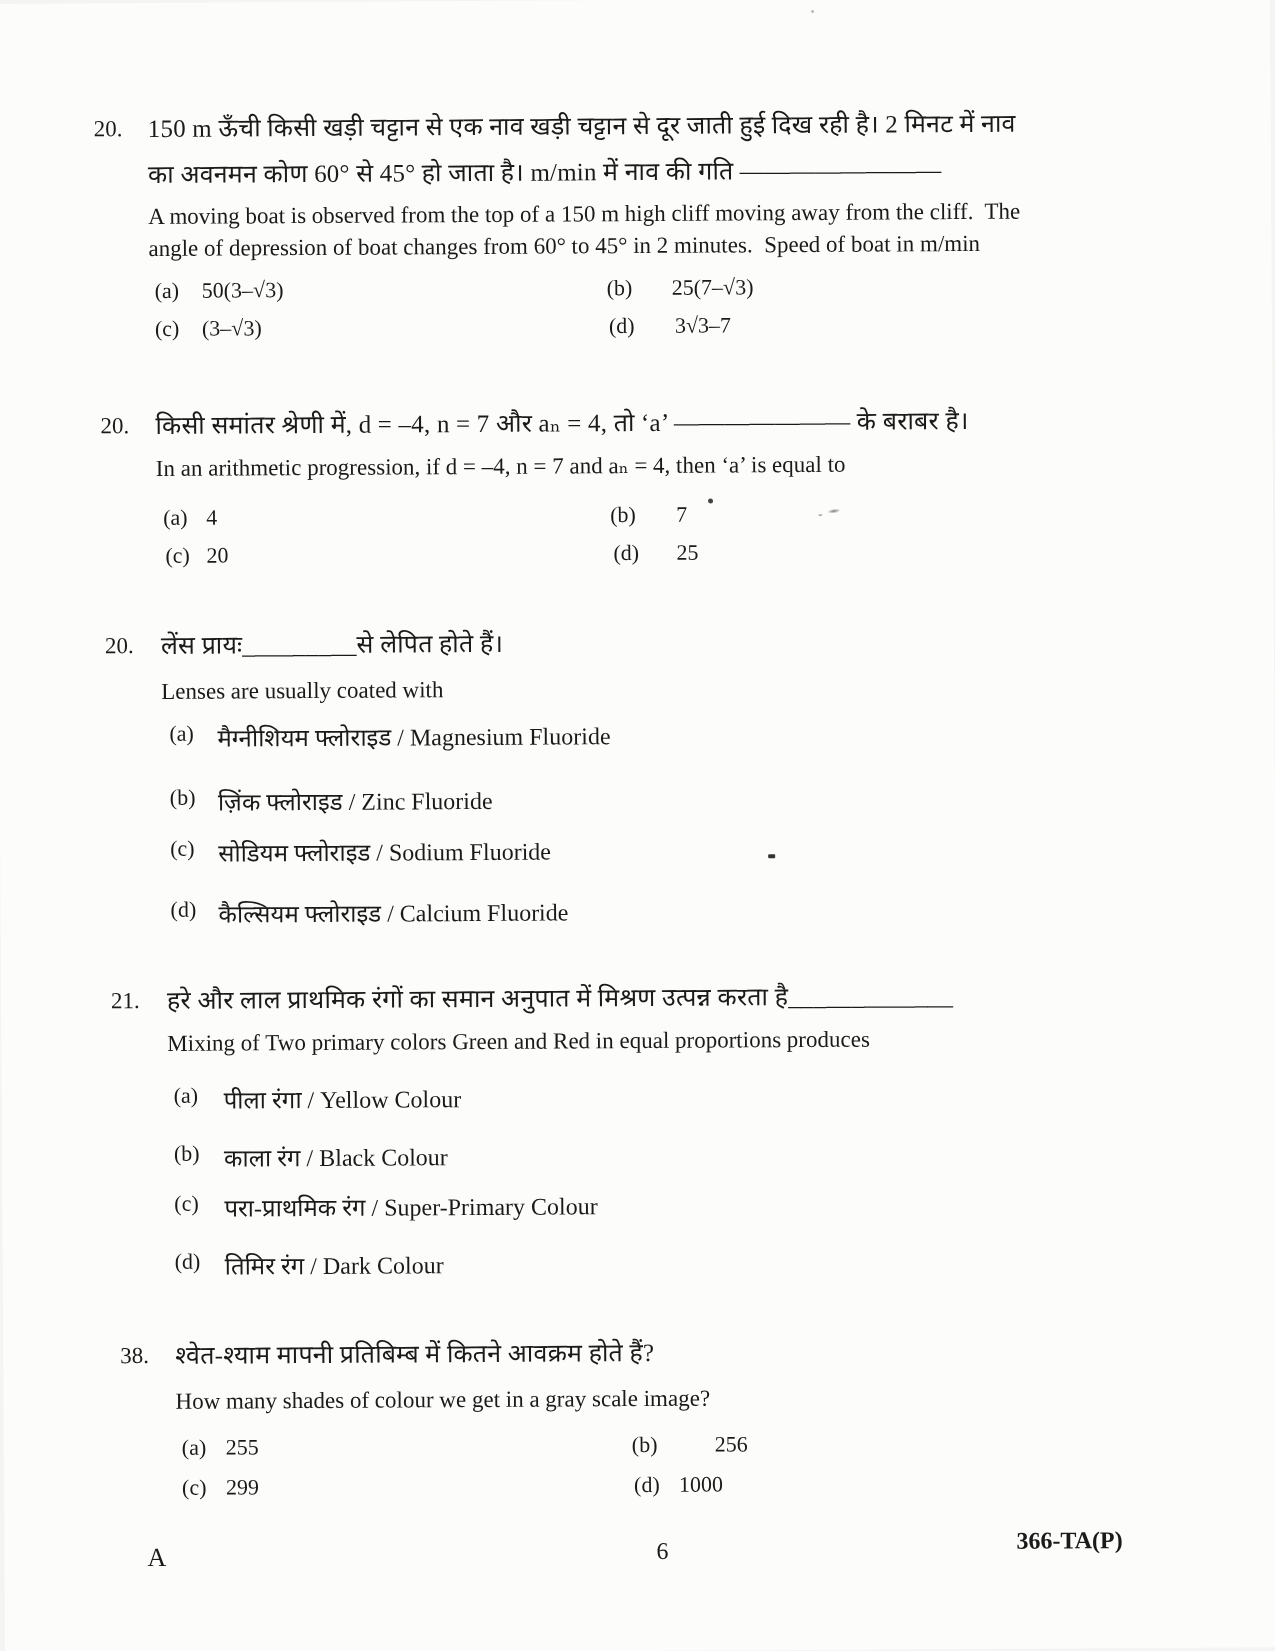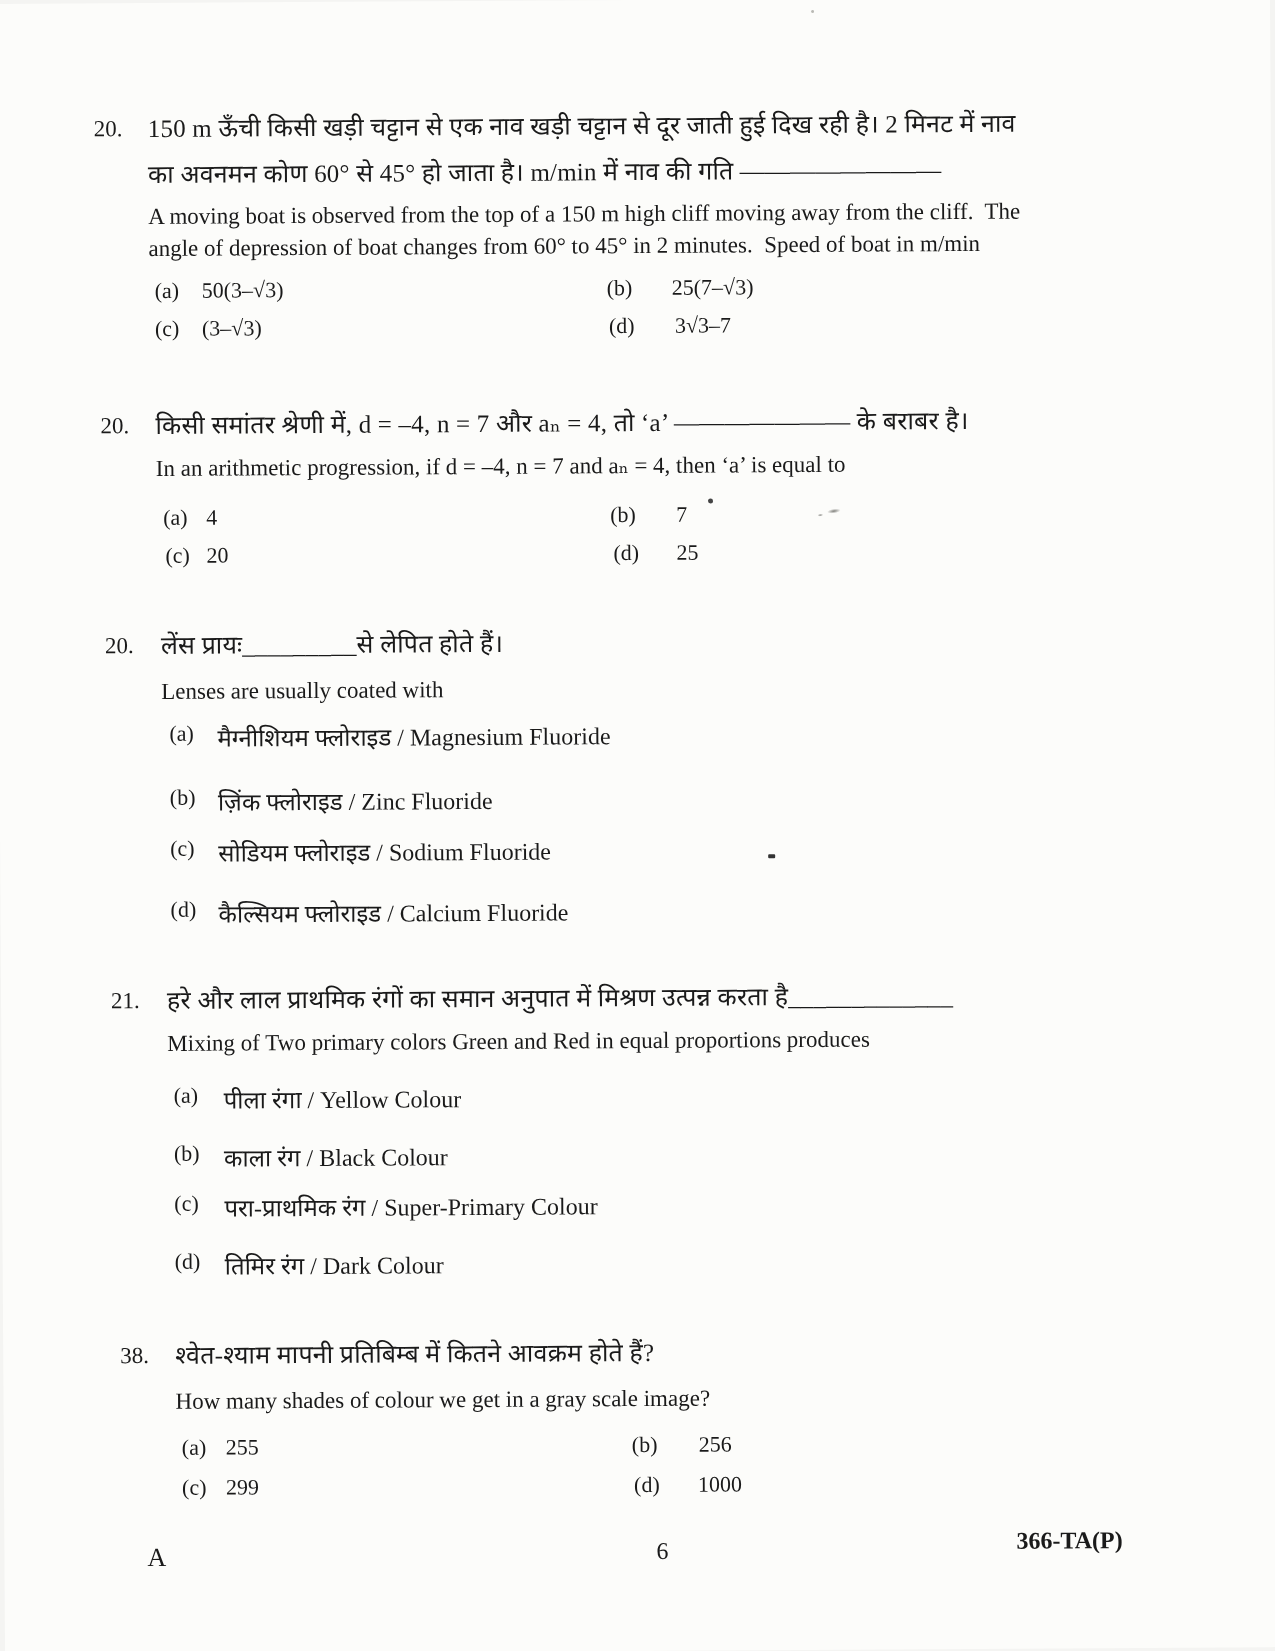--- a/index.html
+++ b/index.html
@@ -148,27 +148,27 @@
 
   <div class="q" style="top:1330px">
     <div class="qnum" style="left:117px;top:6px">38.</div>
     <div class="qbody" style="margin-left:172px">
       <div class="hline">श्वेत-श्याम मापनी प्रतिबिम्ब में कितने आवक्रम होते हैं?</div>
       <div class="eline" style="margin-top:7px">How many shades of colour we get in a gray scale image?</div>
       <div class="optrow" style="margin-top:17px;height:40px">
         <span style="left:6px">(a)</span>
         <span style="left:50px">255</span>
         <span style="left:456px">(b)</span>
-        <span style="left:523px">256</span>
+        <span style="left:539px">256</span>
       </div>
       <div class="optrow" style="height:40px">
         <span style="left:6px">(c)</span>
         <span style="left:50px">299</span>
         <span style="left:458px">(d)</span>
-        <span style="left:522px">1000</span>
+        <span style="left:503px">1000</span>
       </div>
     </div>
   </div>
 
   <div class="footer-item" style="left:143px;top:1540px;font-size:26px">A</div>
   <div class="footer-item" style="left:652px;top:1538px">6</div>
   <div class="footer-item" style="left:1012px;top:1530px;font-weight:bold">366-TA(P)</div>
 
   <div class="artifact" style="left:710px;top:499px;width:5px;height:5px"></div>
   <div class="smudge" style="left:818px;top:510px"></div>

